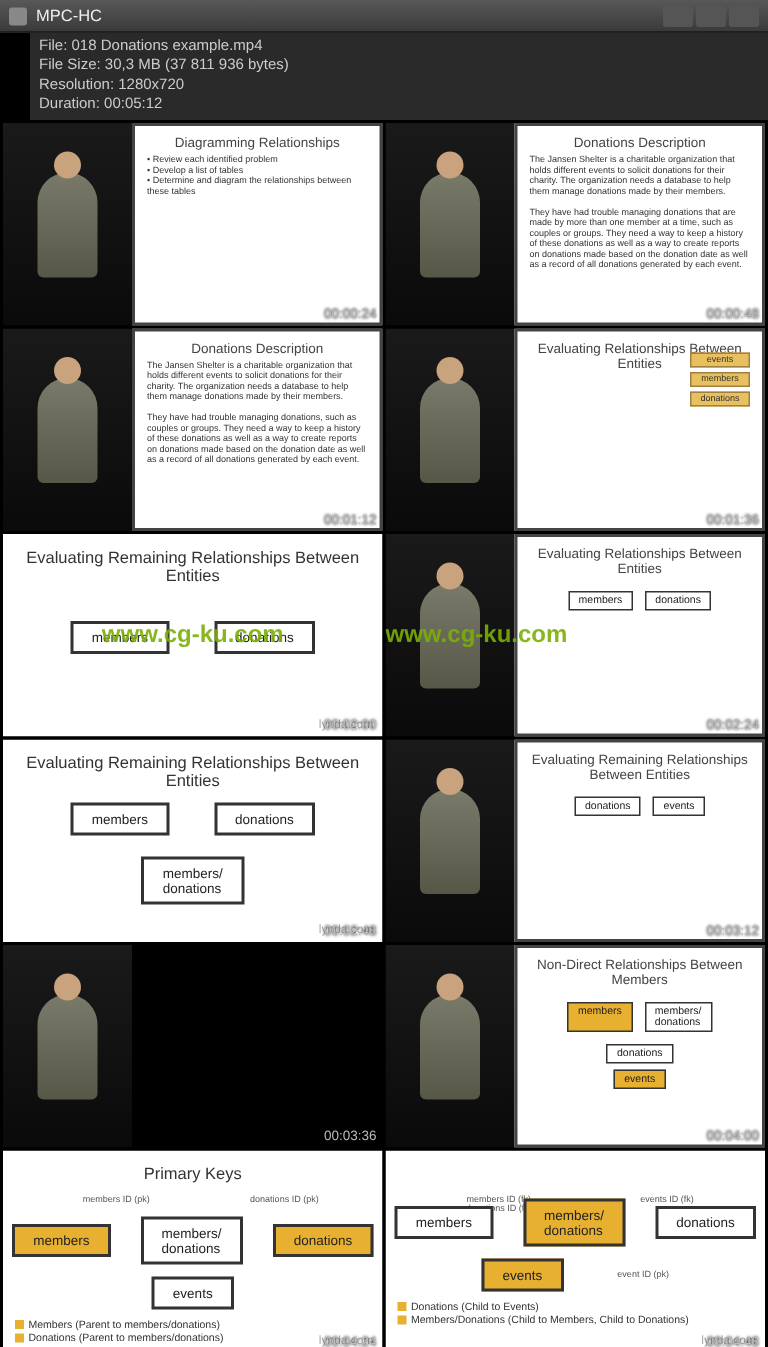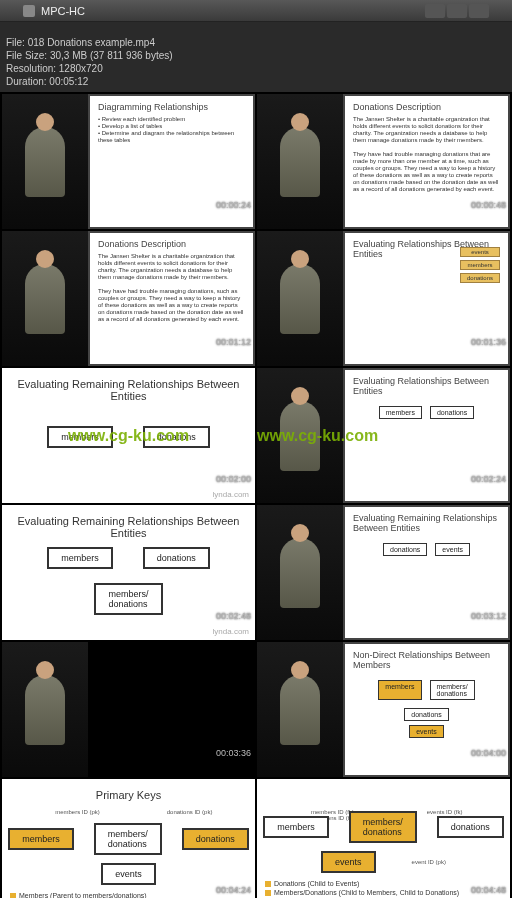--- a/index.html
+++ b/index.html
@@ -1,31 +1,31 @@
 <!DOCTYPE html>
 <html><head>
 <meta charset="utf-8">
 <style>
   * { margin: 0; padding: 0; box-sizing: border-box; }
   body { width: 512px; height: 898px; background: #000; font-family: Arial, sans-serif; font-size: 10px; color: #fff; position: relative; }
-  .titlebar { background: linear-gradient(#585858,#3a3a3a); height: 22px; display: flex; align-items: center; padding: 0 23px; border-bottom: 1px solid #222; justify-content: space-between; }
+  .titlebar { background: linear-gradient(#585858,#3a3a3a); height: 22px; display: flex; align-items: center; padding: 0 6px; border-bottom: 1px solid #222; justify-content: space-between; }
   .titlebar-icon { width: 12px; height: 12px; background: #888; margin-right: 6px; border-radius: 2px; }
   .app-title { color: #eee; font-size: 11px; flex: 1; }
   .win-btns { display: flex; gap: 2px; }
   .win-btn { width: 20px; height: 14px; background: #555; border-radius: 2px; }
-  .metabar { background: #2a2a2a; padding: 14px 6px 4px 6px; font-size: 10px; color: #ccc; line-height: 13px; }
+  .metabar { background: #2a2a2a; padding: 2px 6px 4px 6px; font-size: 10px; color: #ccc; line-height: 13px; margin-left: 20px; }
   .grid { display: grid; grid-template-columns: 1fr 1fr; grid-auto-rows: 135px; gap: 2px; padding: 2px; }
   .thumb { position: relative; background: #000; overflow: hidden; }
-  .thumb .ts { position: absolute; right: 4px; bottom: 19px; font-size: 9px; color: #bbb; text-shadow: 0 0 2px #000; }
+  .thumb .ts { position: absolute; right: 4px; bottom: 3px; font-size: 9px; color: #bbb; text-shadow: 0 0 2px #000; }
   .lectshot { width: 100%; height: 100%; display: flex; }
   .photoleft { width: 34%; height: 100%; background: linear-gradient(#1a1a1a,#0a0a0a); display:flex; align-items:center; justify-content:center; }
   .person { width: 40px; height: 70px; background: linear-gradient(#7a7a6a,#575748); border-radius: 20px 20px 4px 4px; position: relative; }
   .person::before { content:''; position:absolute; top:-14px; left:50%; transform:translateX(-50%); width:18px; height:18px; background:#c9a27e; border-radius:50%; }
   .screenright { width: 66%; height: 100%; background: #fff; color:#222; padding: 6px 8px; position: relative; border:2px solid #444; }
-  .screentitle { text-align:left; font-size: 9px; font-weight: normal; color:#444; margin-bottom:4px; }
+  .screentitle { text-align:center; font-size: 9px; font-weight: normal; color:#444; margin-bottom:4px; }
   .scrtext { font-size:6px; line-height:7px; color:#333; }
   .scrents { display:flex; gap:8px; justify-content:center; margin-top:10px; flex-wrap:wrap; }
   .scrent { border:1px solid #333; padding:2px 6px; font-size:7px; background:#fff; }
   .sidelist { position:absolute; right:8px; top:14px; display:flex; flex-direction:column; gap:3px; }
   .sidelist .it { border:1px solid #a08040; background:#e8c060; color:#333; font-size:6px; padding:1px 4px; width:40px; text-align:center; }
   .slide { width:100%; height:100%; background:#fff; color:#222; position:relative; padding:10px 8px; }
   .slide .title { text-align:center; font-size:11px; color:#333; margin-bottom:8px; }
   .erow { display:flex; justify-content:center; gap:30px; align-items:center; margin-top:6px; }
   .ebox { border:2px solid #333; padding:4px 12px; font-size:9px; background:#fff; position:relative; }
   .ebox.y { background:#e8b030; }

